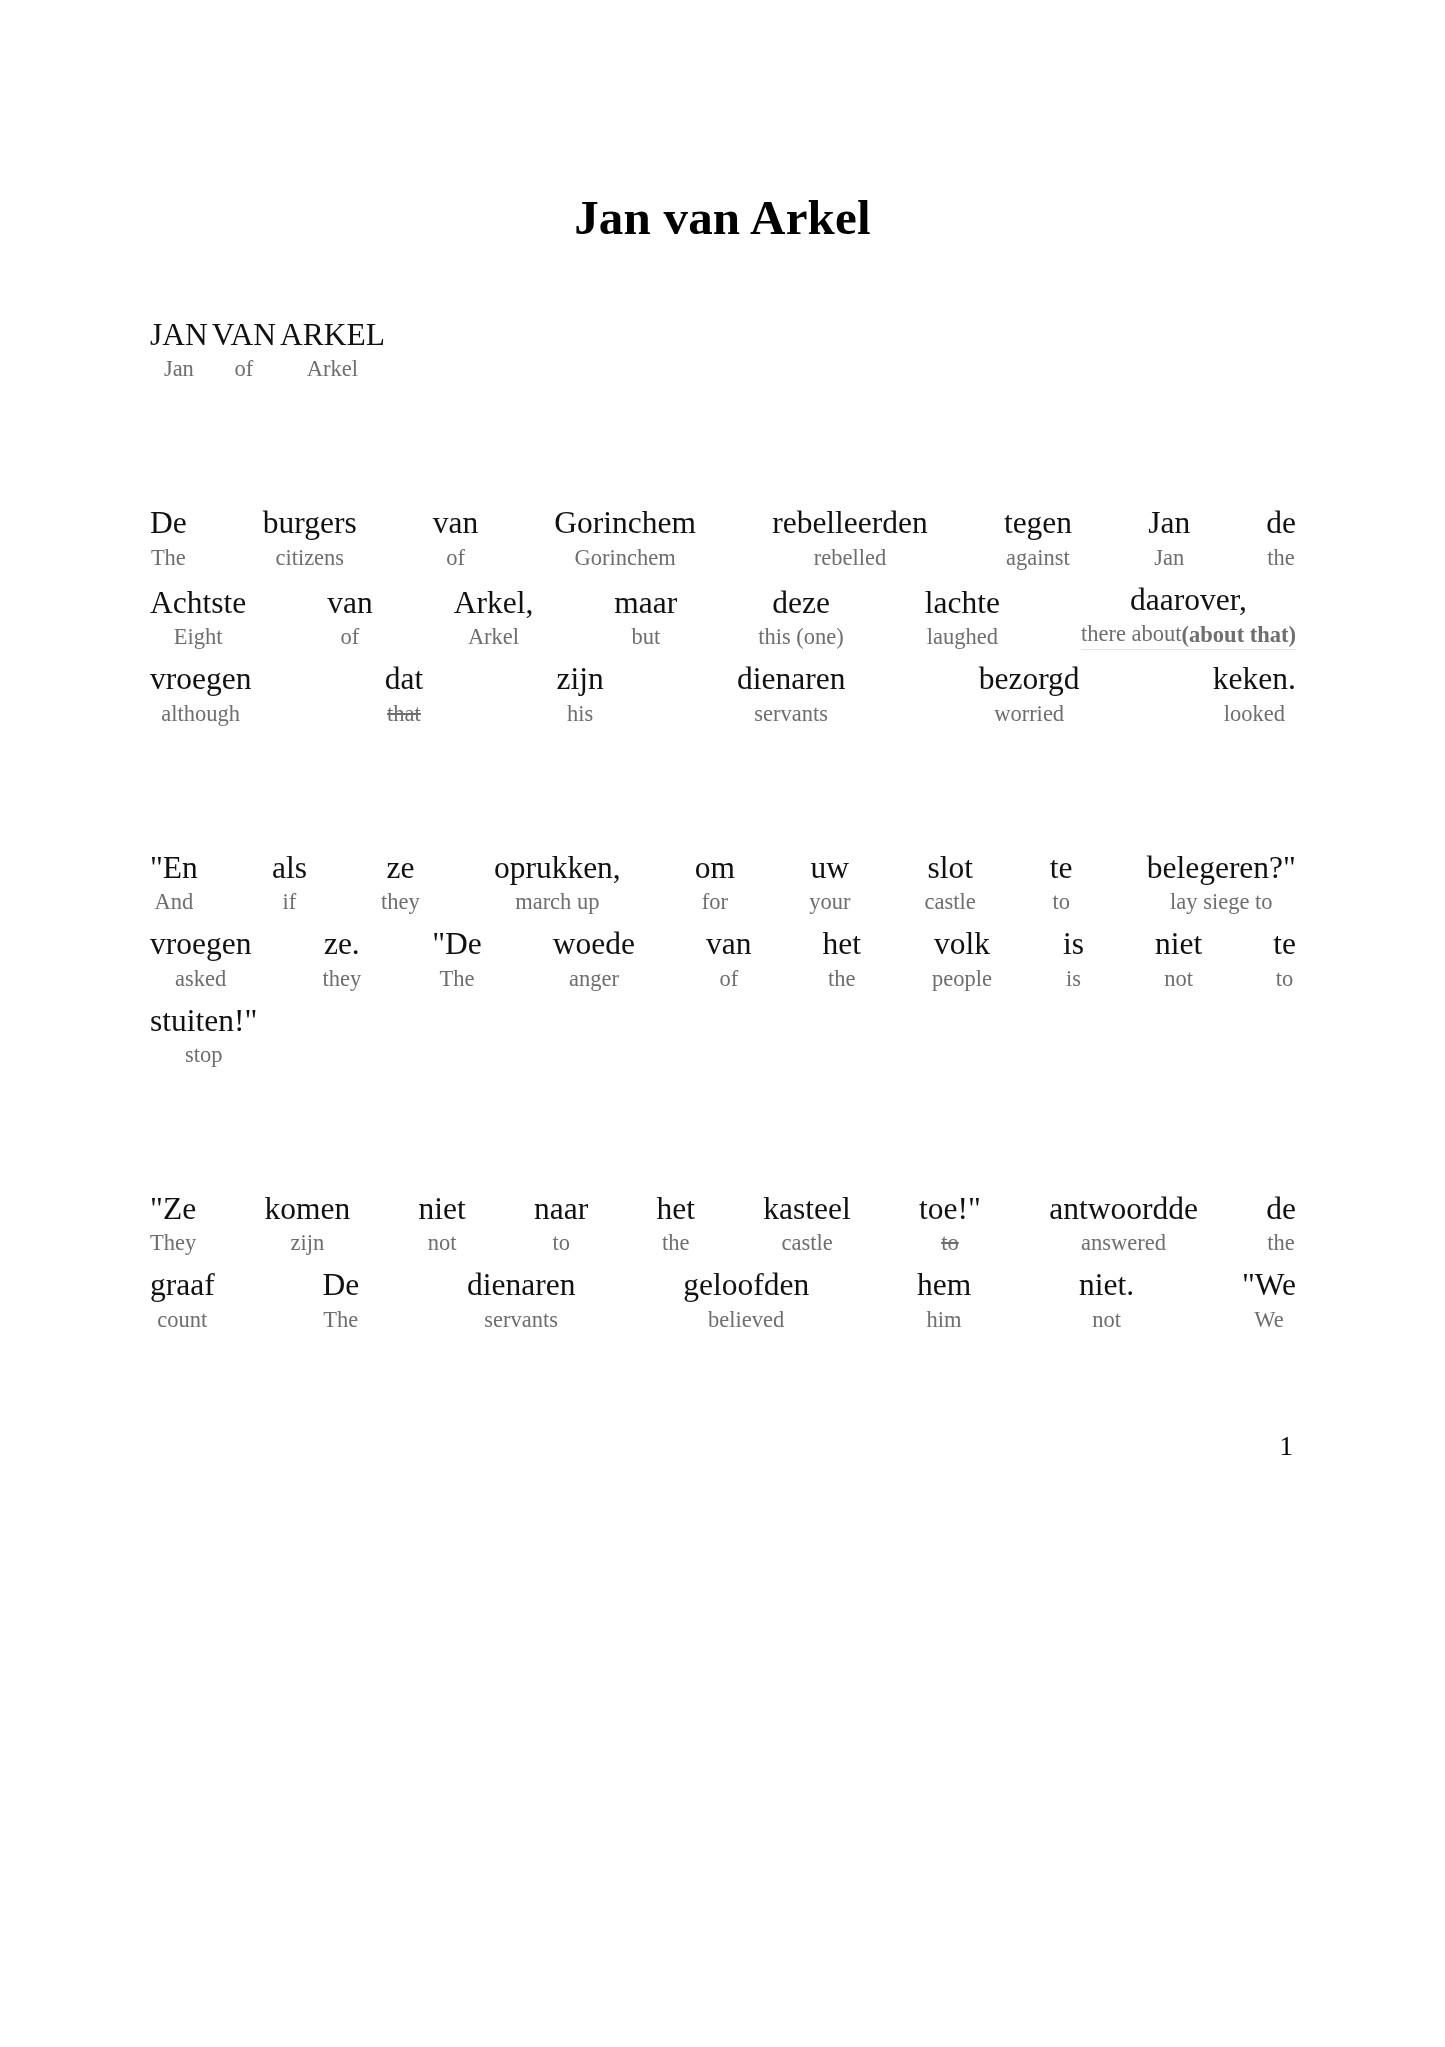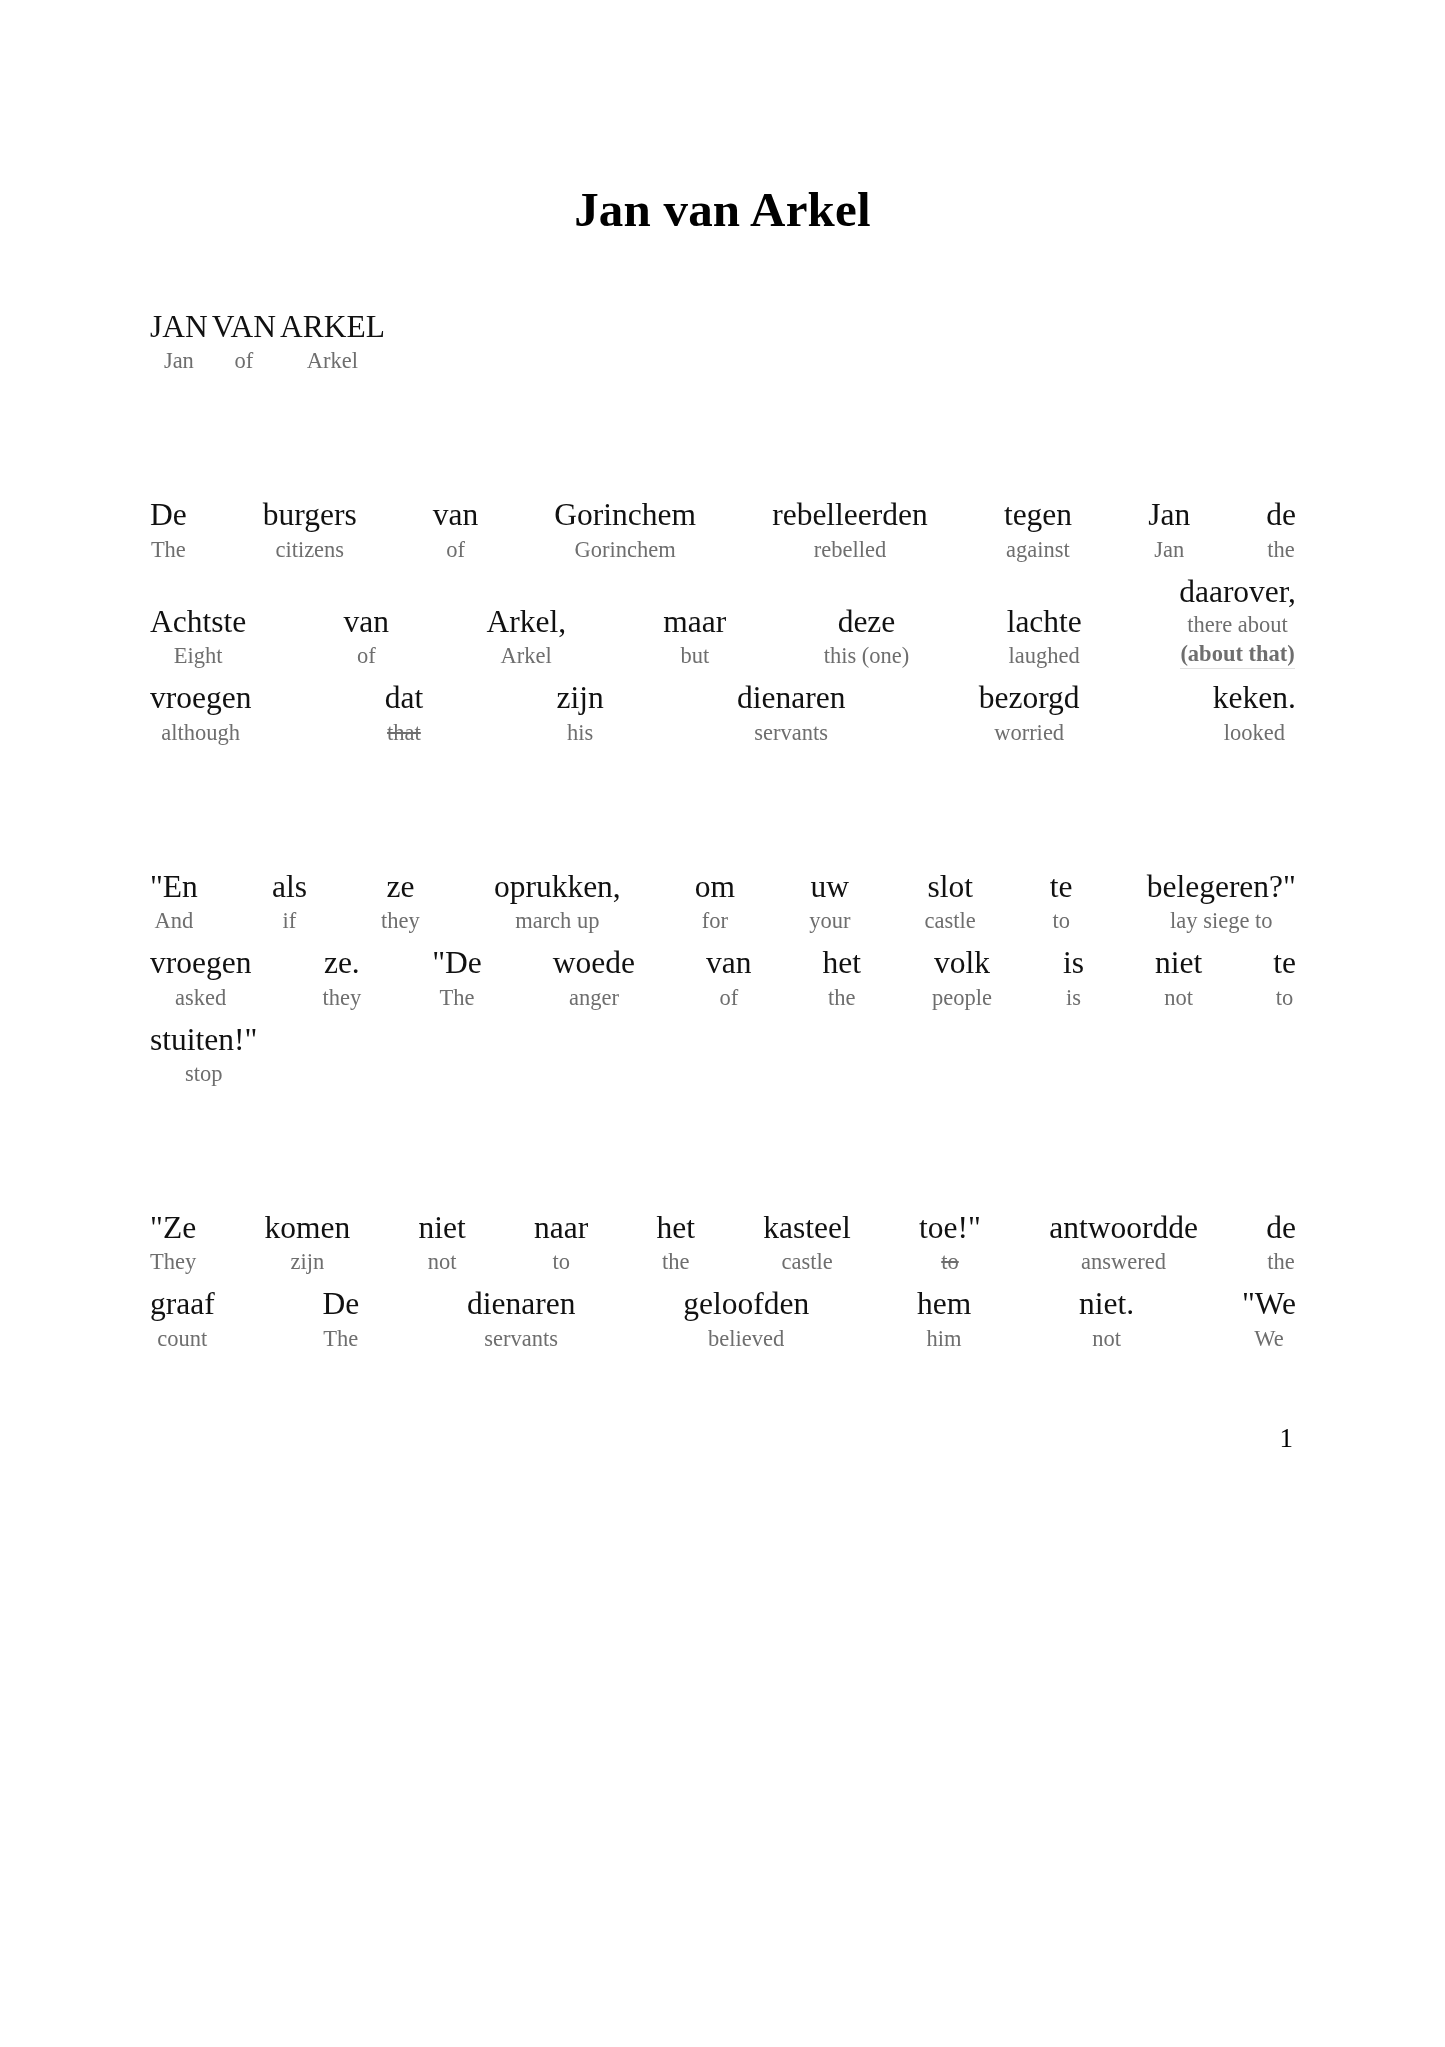--- a/index.html
+++ b/index.html
@@ -8,21 +8,21 @@
     background: #ffffff;
   }
   body {
     font-family: "Liberation Serif", "DejaVu Serif", serif;
     color: #000000;
   }
   .page {
     position: relative;
     width: 1445px;
     height: 1568px;
-    margin: 8px auto;
+    margin: 16px auto;
     background: #ffffff;
     box-sizing: border-box;
     padding: 0;
     overflow: hidden;
   }
 
   .doc-title {
     text-align: center;
     font-weight: bold;
     font-size: 49px;
@@ -80,21 +80,21 @@
     margin-top: 1px;
   }
 
   .gl.struck {
     text-decoration: line-through;
     text-decoration-thickness: 1.5px;
   }
 
   .gl-stack {
     display: flex;
-    flex-direction: column;
+    flex-direction: row;
     align-items: center;
     border-bottom: 1.5px solid #e2e2e2;
     padding-bottom: 1px;
   }
   .gl-stack .gl { margin-top: 0; }
   .gl-stack .gl + .gl { margin-top: 2px; font-weight: bold; }
 
   .page-number {
     position: absolute;
     right: 152px;

